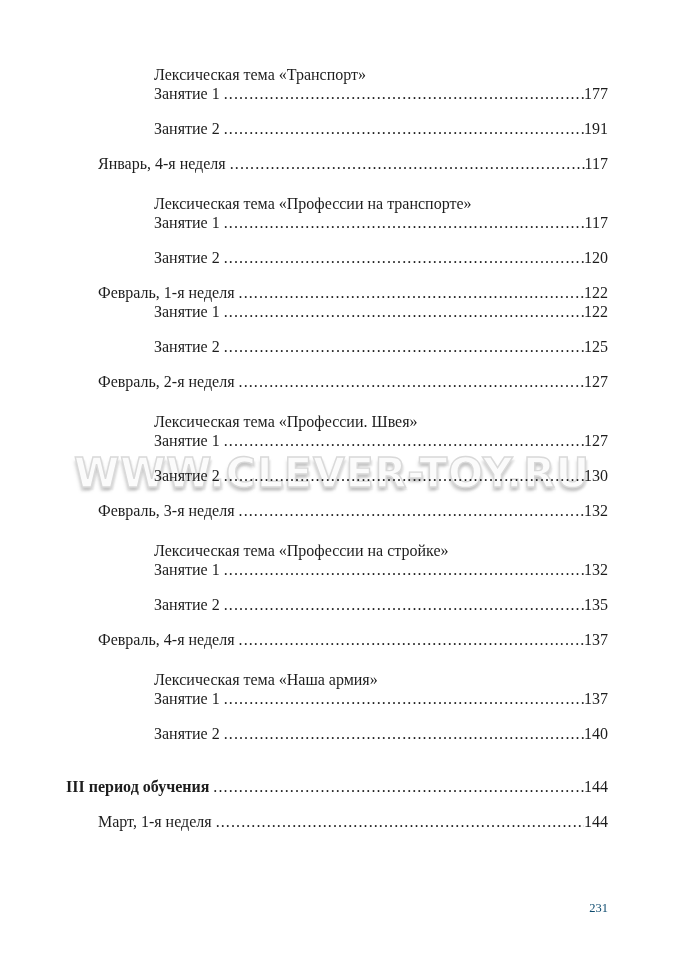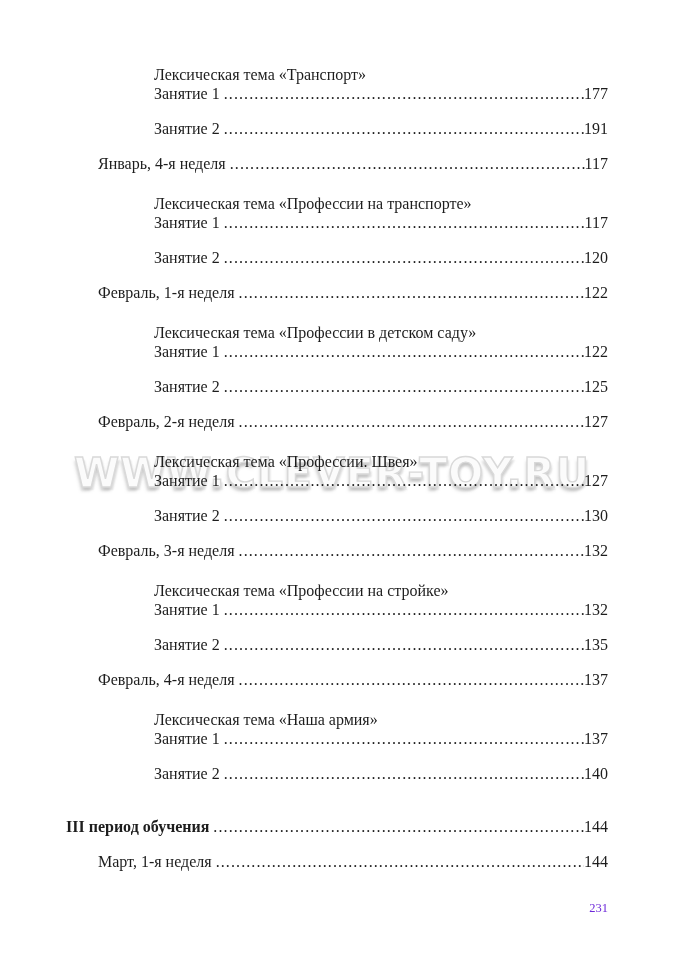--- a/index.html
+++ b/index.html
@@ -69,21 +69,21 @@
     flex: 0 0 auto;
     white-space: nowrap;
   }
   .folio {
     position: absolute;
     z-index: 1;
     top: 901px;
     right: 72px;
     font-size: 12.5px;
     line-height: 15px;
-    color: #6d28d9;
+    color: #0c4a6e;
   }
 </style>
 </head>
 <body>
 
 <div class="page">
   <div class="watermark">WWW.CLEVER-TOY.RU</div>
 
   <div class="toc" id="toc">
       <div class="toc-row lvl2 gap-para">
@@ -115,23 +115,20 @@
       <div class="toc-row lvl2 gap-block">
         <span class="entry-text">Занятие 2</span>
         <span class="leader"></span>
         <span class="page-num">120</span>
       </div>
       <div class="toc-row lvl1 gap-block">
         <span class="entry-text">Февраль, 1-я неделя</span>
         <span class="leader"></span>
         <span class="page-num">122</span>
       </div>
-      <div class="toc-row lvl2 gap-theme">
-        <span class="entry-text">Лексическая тема «Профессии в детском саду»</span>
-      </div>
       <div class="toc-row lvl2 gap-para">
         <span class="entry-text">Занятие 1</span>
         <span class="leader"></span>
         <span class="page-num">122</span>
       </div>
       <div class="toc-row lvl2 gap-block">
         <span class="entry-text">Занятие 2</span>
         <span class="leader"></span>
         <span class="page-num">125</span>
       </div>

